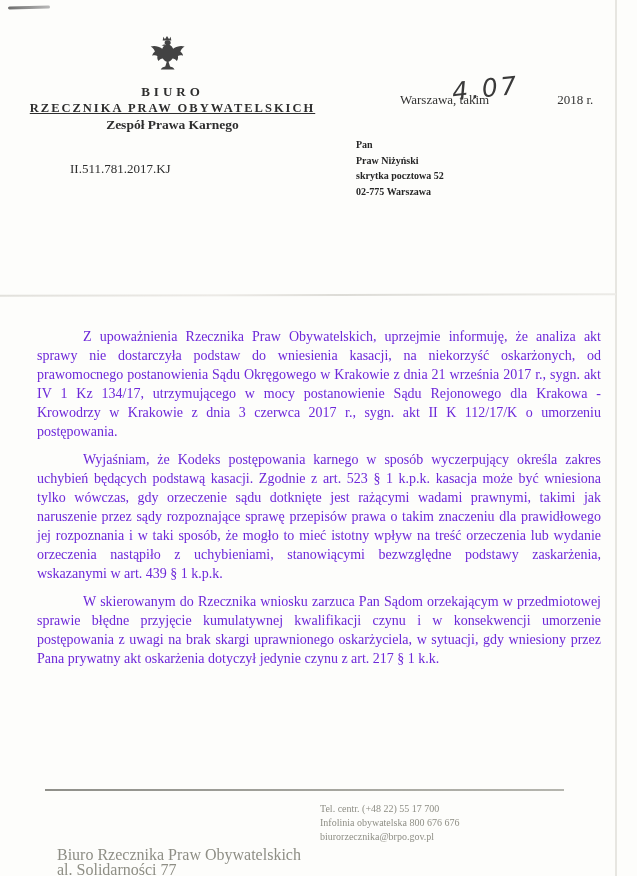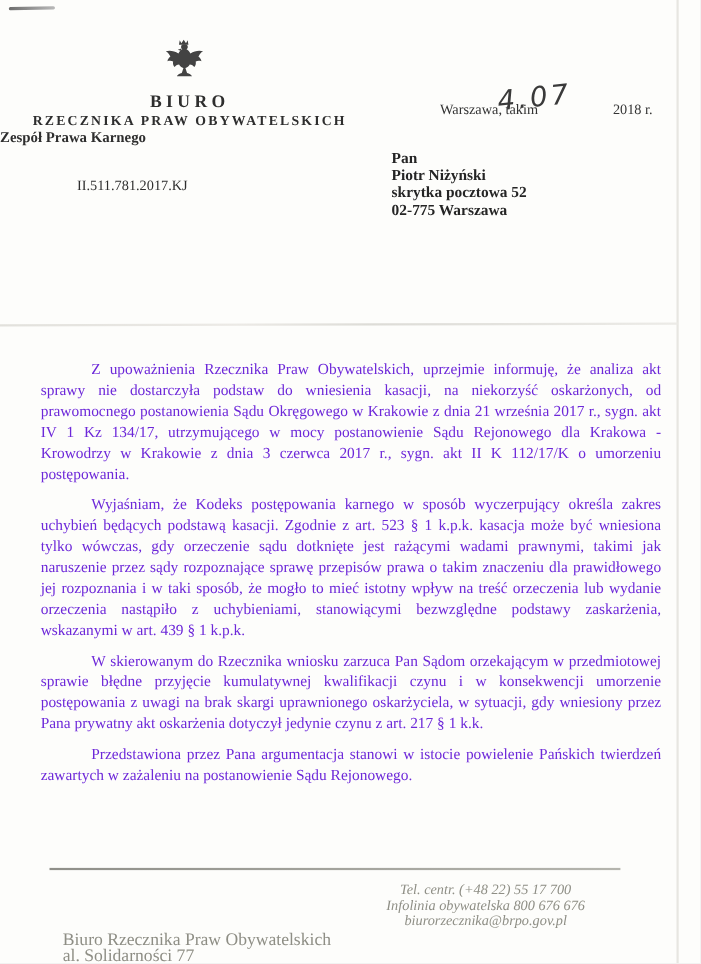--- a/index.html
+++ b/index.html
@@ -26,59 +26,59 @@
     position:absolute;left:0;top:294px;width:616px;height:2px;
     background:linear-gradient(to right,#e2e1dc,#eceae6 35%,#dddcd7 55%,#ecebe7);
     transform:rotate(-0.15deg);
   }
   
   .eagle{position:absolute;left:149px;top:31px;width:36px;height:45px;}
   .office{
     position:absolute;left:0;top:84px;width:345px;text-align:center;
     font-weight:bold;color:#2e2e2e;
   }
-  .office .l1{font-size:16px;letter-spacing:4px;}
-  .office .l2{font-size:12.5px;letter-spacing:2px;margin-top:1px;}
+  .office .l1{font-size:13px;letter-spacing:4px;}
+  .office .l2{font-size:12.5px;letter-spacing:2px;margin-top:1px;text-decoration:underline;}
   .department{
-    position:absolute;left:0;top:117px;width:345px;text-align:left;
+    position:absolute;left:0;top:117px;width:345px;text-align:center;
     font-weight:bold;font-size:13.5px;color:#2e2e2e;
   }
   
   .dateline{position:absolute;left:400px;top:92px;font-size:13px;color:#333;white-space:nowrap;}
   .handwritten{
     position:absolute;left:52px;top:-18px;
     font-family:"DejaVu Sans", sans-serif;
     font-style:italic;font-size:25px;color:#3a3a3a;
     letter-spacing:3px;transform:rotate(-6deg);
   }
   .date-suffix{margin-left:68px;}
   
   .refnum{position:absolute;left:70px;top:161px;font-weight:normal;font-size:13px;color:#2e2e2e;}
   .recipient{
     position:absolute;left:356px;top:137px;
-    font-weight:bold;font-size:14px;line-height:15.5px;color:#252525;
+    font-weight:bold;font-size:10px;line-height:15.5px;color:#252525;
   }
   
   .body-text{
     position:absolute;left:37px;top:327px;width:564px;
     font-size:14px;line-height:19px;text-align:justify;color:#6d28d9;
   }
   .body-text p{margin:0 0 9px 0;text-indent:46px;}
   
   .footer-rule{
     position:absolute;left:45px;top:789px;width:519px;height:2px;
     background:linear-gradient(to right,#8f8f89,#a7a7a0 60%,#b5b5ae);
   }
   .footer-left{
     position:absolute;left:57px;top:805px;
     font-size:16px;line-height:14.5px;color:#8e8e85;margin-top:43px;
   }
   .footer-right{
-    position:absolute;left:320px;top:802px;width:243px;text-align:center;
-    font-size:13px;line-height:13.8px;color:#8e8e85;font-style:italic;
+    position:absolute;left:320px;top:802px;width:243px;text-align:left;
+    font-size:10px;line-height:13.8px;color:#8e8e85;
   }
 </style>
 </head>
 <body>
 
 <div class="page">
 
   <div class="artifact-topleft"></div>
   <div class="scanline-v"></div>
   <div class="scanline-h"></div>
@@ -107,30 +107,29 @@
   <div class="department">Zespół Prawa Karnego</div>
 
   <div class="dateline">
     <span>Warszawa, takim</span><span class="handwritten">4.07</span><span class="date-suffix">2018 r.</span>
   </div>
 
   <div class="refnum">II.511.781.2017.KJ</div>
 
   <div class="recipient">
     <div>Pan</div>
-    <div>Piotr Niżyński</div>
+    <div>Praw Niżyński</div>
     <div>skrytka pocztowa 52</div>
     <div>02-775 Warszawa</div>
   </div>
 
   <div class="body-text">
     <p>Z upoważnienia Rzecznika Praw Obywatelskich, uprzejmie informuję, że analiza akt sprawy nie dostarczyła podstaw do wniesienia kasacji, na niekorzyść oskarżonych, od prawomocnego postanowienia Sądu Okręgowego w Krakowie z dnia 21 września 2017 r., sygn. akt IV 1 Kz 134/17, utrzymującego w mocy postanowienie Sądu Rejonowego dla Krakowa - Krowodrzy w Krakowie z dnia 3 czerwca 2017 r., sygn. akt II K 112/17/K o umorzeniu postępowania.</p>
     <p>Wyjaśniam, że Kodeks postępowania karnego w sposób wyczerpujący określa zakres uchybień będących podstawą kasacji. Zgodnie z art. 523 § 1 k.p.k. kasacja może być wniesiona tylko wówczas, gdy orzeczenie sądu dotknięte jest rażącymi wadami prawnymi, takimi jak naruszenie przez sądy rozpoznające sprawę przepisów prawa o takim znaczeniu dla prawidłowego jej rozpoznania i w taki sposób, że mogło to mieć istotny wpływ na treść orzeczenia lub wydanie orzeczenia nastąpiło z uchybieniami, stanowiącymi bezwzględne podstawy zaskarżenia, wskazanymi w art. 439 § 1 k.p.k.</p>
     <p>W skierowanym do Rzecznika wniosku zarzuca Pan Sądom orzekającym w przedmiotowej sprawie błędne przyjęcie kumulatywnej kwalifikacji czynu i w konsekwencji umorzenie postępowania z uwagi na brak skargi uprawnionego oskarżyciela, w sytuacji, gdy wniesiony przez Pana prywatny akt oskarżenia dotyczył jedynie czynu z art. 217 § 1 k.k.</p>
-    <p>Przedstawiona przez Pana argumentacja stanowi w istocie powielenie Pańskich twierdzeń zawartych w zażaleniu na postanowienie Sądu Rejonowego.</p>
   </div>
 
   <div class="footer-rule"></div>
 
   <div class="footer-left">
     <div>Biuro Rzecznika Praw Obywatelskich</div>
     <div>al. Solidarności 77</div>
     <div>00-090 Warszawa</div>
   </div>
 

